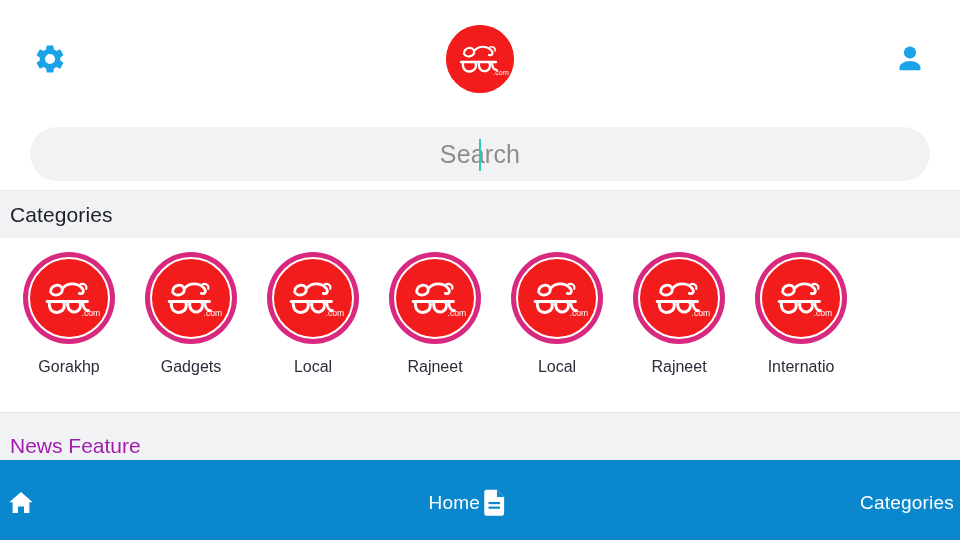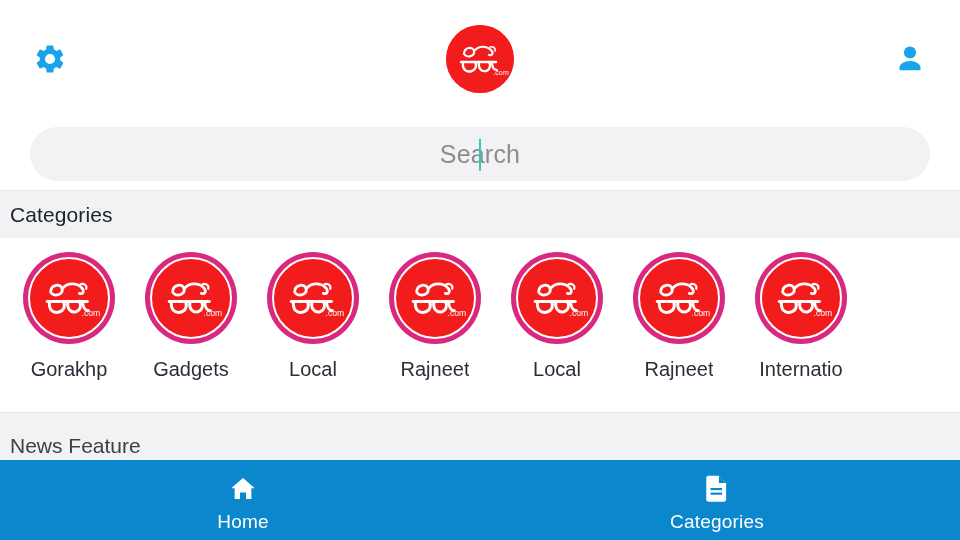--- a/index.html
+++ b/index.html
@@ -160,60 +160,60 @@
     background: #f31c1c;
     border: 2px solid #ffffff;
     box-sizing: border-box;
     display: flex;
     align-items: center;
     justify-content: center;
     overflow: hidden;
   }
   .category-label {
     margin-top: 14px;
-    font-size: 20px;
+    font-size: 16px;
     color: #2b2e3a;
     white-space: nowrap;
     overflow: hidden;
     max-width: 122px;
     text-align: center;
   }
 
   
   .news-band {
     flex: 1 1 auto;
     background: #f1f2f4;
     display: flex;
     align-items: flex-end;
     padding: 0 10px 2px 10px;
     box-sizing: border-box;
     border-top: 1px solid #e7e8ea;
     min-height: 0;
   }
   .news-band .section-title {
     font-size: 21px;
-    color: #404040;
+    color: #a21caf;
   }
 
   
   .bottom-nav {
     flex: 0 0 80px;
     background: #0b87ce;
     display: flex;
     align-items: center;
     justify-content: space-around;
     padding: 0 6px;
     box-sizing: border-box;
   }
   .nav-item {
     flex: 1 1 0;
     display: flex;
-    flex-direction: column;
-    align-items: center;
-    justify-content: center;
+    flex-direction: row;
+    align-items: center;
+    justify-content: space-between;
     gap: 7px;
     cursor: pointer;
     height: 100%;
     padding-top: 6px;
     box-sizing: border-box;
   }
   .nav-icon {
     width: 30px;
     height: 30px;
     display: flex;

